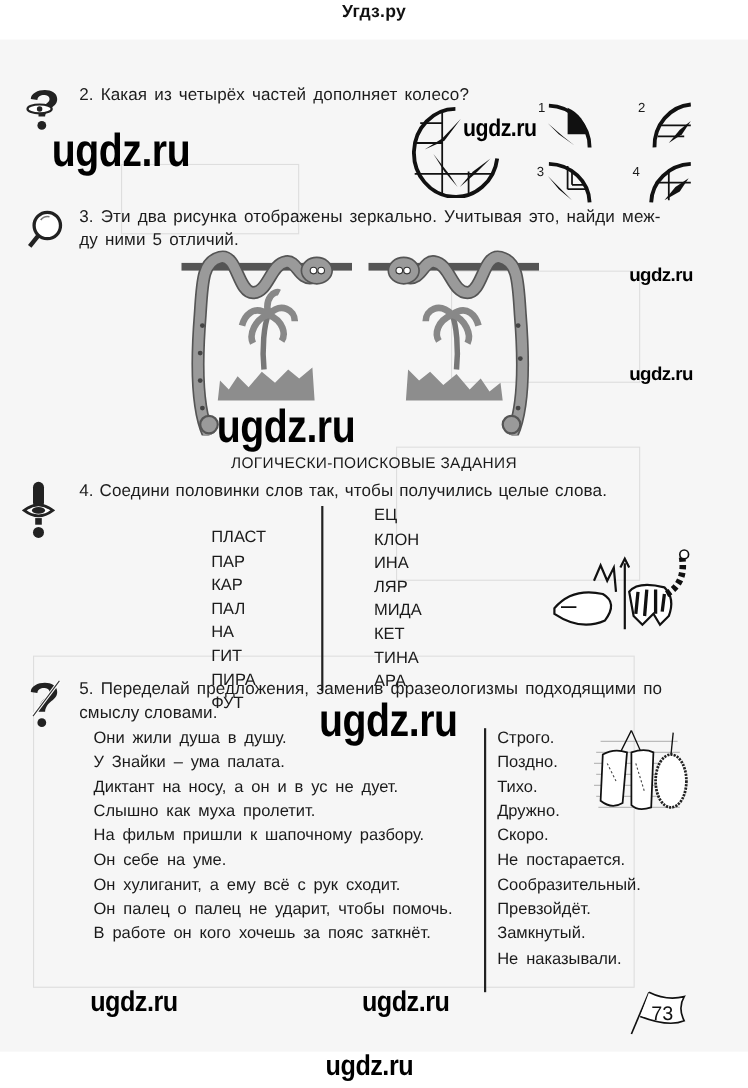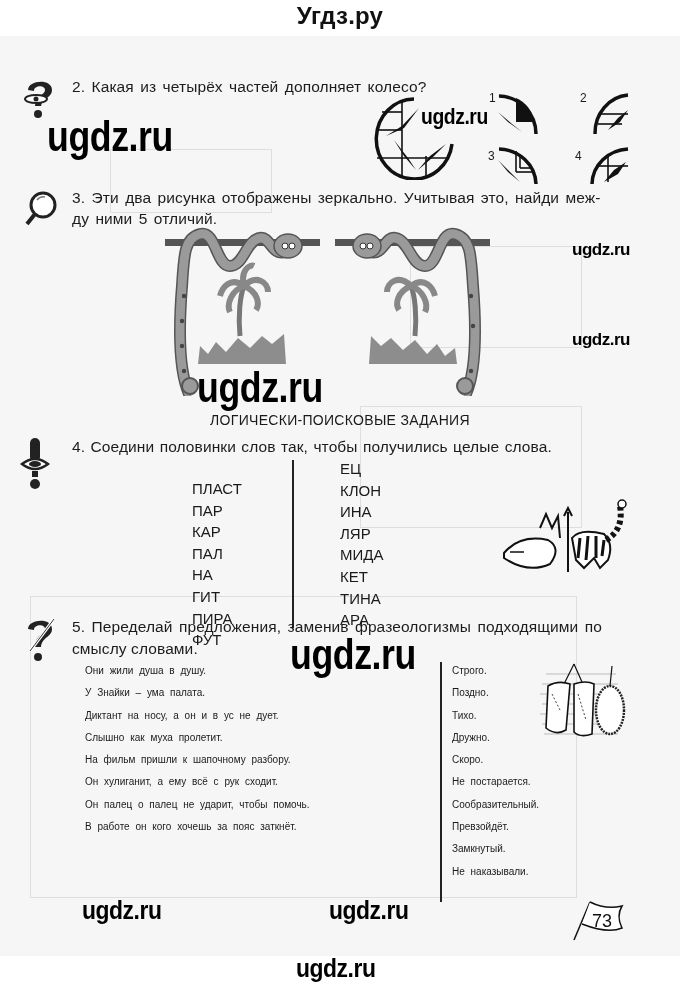--- a/index.html
+++ b/index.html
@@ -4,21 +4,21 @@
 <style>
   html, body { margin: 0; padding: 0; }
   body {
     width: 680px; height: 989px; position: relative; overflow: hidden;
     background: #ffffff;
     font-family: "Liberation Sans", sans-serif;
     color: #1a1a1a;
   }
   .site-title {
     position: absolute; top: 2px; left: 0; width: 680px; text-align: center;
-    font-family: "Liberation Sans", sans-serif; font-weight: bold; font-size: 24px;
+    font-family: "Liberation Sans", sans-serif; font-weight: bold; font-size: 16px;
     color: #111; letter-spacing: 0.2px;
   }
   .page {
     position: absolute; top: 36px; left: 0; width: 680px; height: 920px;
     background: #f6f6f6;
   }
   .ghost-box { position: absolute; border: 1px solid #dedede; }
 
   .task-icon { position: absolute; }
   .task-text { position: absolute; font-size: 15.5px; line-height: 22px; color: #1c1c1c; letter-spacing: 0.1px; }
@@ -30,21 +30,21 @@
 
   .section-heading {
     position: absolute; top: 412px; left: 0; width: 680px; text-align: center;
     font-size: 14px; letter-spacing: 0.3px; color: #1a1a1a;
   }
 
   .word-col { position: absolute; font-size: 15px; line-height: 21.6px; color: #1a1a1a; }
   .word-col div { height: 21.6px; }
   .divider { position: absolute; background: #222; width: 2px; }
 
-  .sent-col { position: absolute; font-size: 10px; color: #1a1a1a; word-spacing: 3px; }
+  .sent-col { position: absolute; font-size: 15px; color: #1a1a1a; word-spacing: 3px; }
   .sent-col div { height: 22.3px; line-height: 22.3px; }
 
   .page-flag { position: absolute; left: 572px; top: 898px; }
   .page-num { position: absolute; left: 592px; top: 911px; font-size: 18px; color: #111; }
 </style>
 </head>
 <body>
 
 <div class="site-title">Угдз.ру</div>
 
@@ -208,20 +208,21 @@
 <div class="task-text" style="left:72px;top:616px;word-spacing:2px;">5. Переделай предложения, заменив фразеологизмы подходящими по</div>
 <div class="task-text" style="left:72px;top:638px;">смыслу словами.</div>
 <div class="wm wm-big" style="left:290px;top:631px;">ugdz.ru</div>
 
 <div class="sent-col" style="left:85px;top:660px;">
   <div>Они жили душа в душу.</div>
   <div>У Знайки – ума палата.</div>
   <div>Диктант на носу, а он и в ус не дует.</div>
   <div>Слышно как муха пролетит.</div>
   <div>На фильм пришли к шапочному разбору.</div>
+  <div>Он себе на уме.</div>
   <div>Он хулиганит, а ему всё с рук сходит.</div>
   <div>Он палец о палец не ударит, чтобы помочь.</div>
   <div>В работе он кого хочешь за пояс заткнёт.</div>
 </div>
 <div class="divider" style="left:440px;top:662px;height:240px;width:1.5px;"></div>
 <div class="sent-col" style="left:452px;top:660px;">
   <div>Строго.</div>
   <div>Поздно.</div>
   <div>Тихо.</div>
   <div>Дружно.</div>

